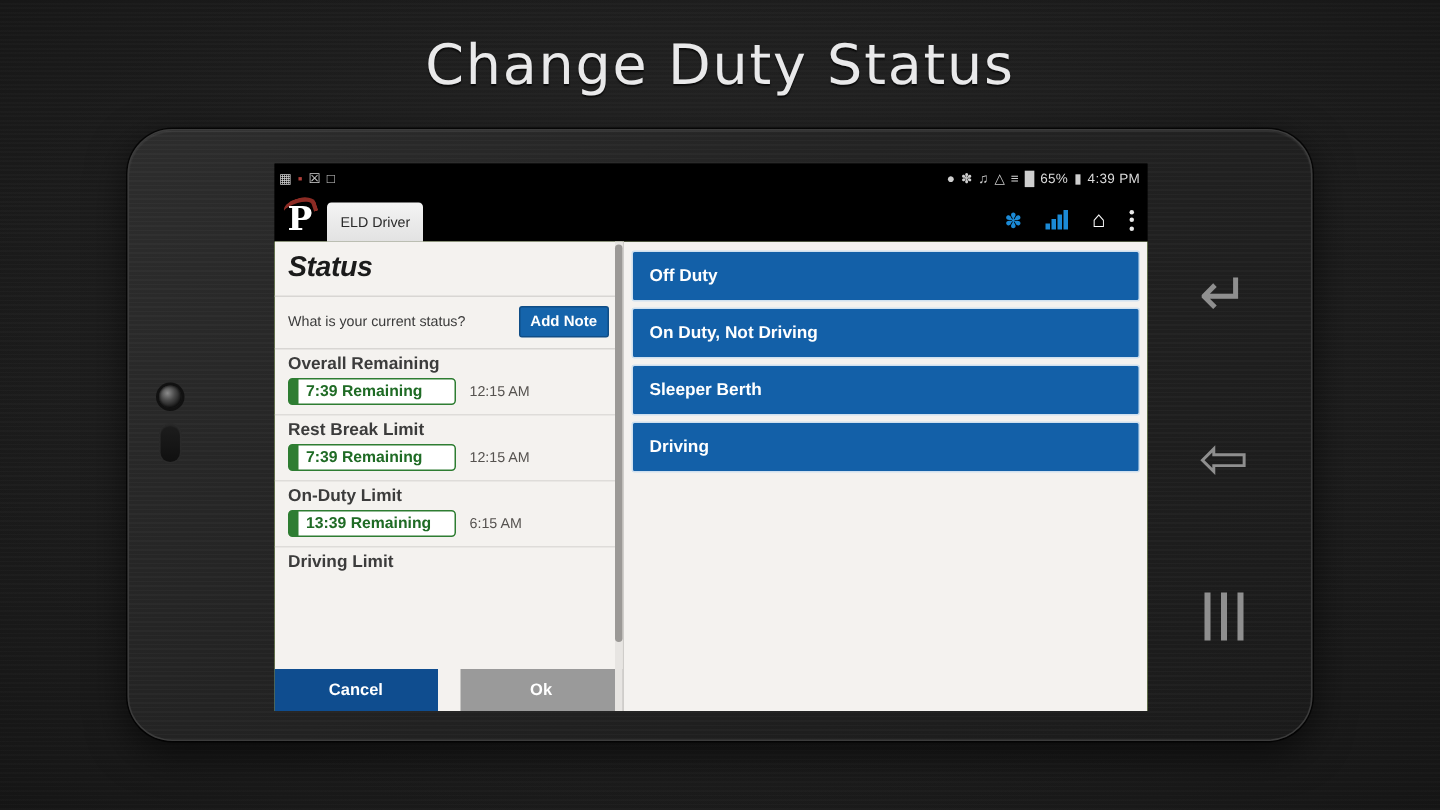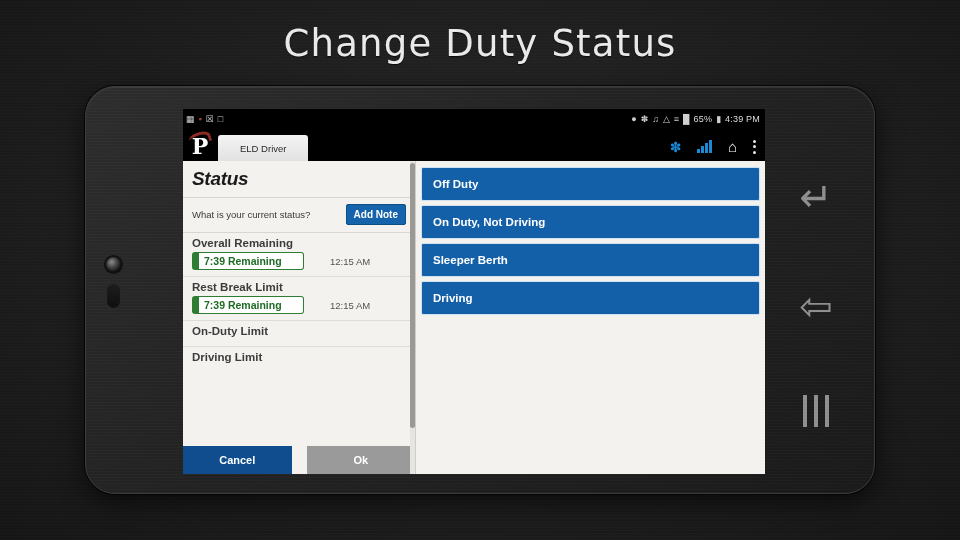--- a/index.html
+++ b/index.html
@@ -122,21 +122,21 @@
     width: 22px; height: 12px;
     border-top: 3px solid #8c2b24;
     border-right: 3px solid #8c2b24;
     border-radius: 60% 70% 0 0;
     transform: rotate(-18deg);
     z-index: 1;
   }
   .apptab {
     height: 26px;
     margin-left: 3px;
-    padding: 0 22px;
+    padding: 0 9px;
     background: linear-gradient(180deg, #f4f4f4 0%, #e2e2e2 100%);
     border-radius: 3px 3px 0 0;
     display: flex; align-items: center;
     font-size: 9.5px;
     color: #2a2a2a;
     white-space: nowrap;
   }
   .appbar-actions {
     margin-left: auto;
     display: flex; align-items: center; gap: 16px;
@@ -202,21 +202,21 @@
     padding: 4px 9px 6px;
     border-top: 1px solid #dedcd9;
   }
   .limit-row:first-child { border-top: 1px solid #d8d6d3; }
   .limit-title {
     font-size: 11.5px;
     font-weight: bold;
     color: #3c3c3c;
     margin-bottom: 3px;
   }
-  .limit-line { display: flex; align-items: center; gap: 26px; }
+  .limit-line { display: flex; align-items: center; gap: 9px; }
   .badge {
     background: #fff;
     border: 1.5px solid #2e7d32;
     border-left: 7px solid #2e7d32;
     border-radius: 3px;
     padding: 2px 8px 2px 5px;
     font-size: 10.5px;
     font-weight: bold;
     color: #1f6b25;
     min-width: 112px;
@@ -368,20 +368,24 @@
           <div class="limit-row">
             <div class="limit-title">Rest Break Limit</div>
             <div class="limit-line">
               <span class="badge">7:39 Remaining</span>
               <span class="limit-time">12:15 AM</span>
             </div>
           </div>
 
           <div class="limit-row">
             <div class="limit-title">On-Duty Limit</div>
+            <div class="limit-line">
+              <span class="badge">13:39 Remaining</span>
+              <span class="limit-time">6:15 AM</span>
+            </div>
           </div>
 
           <div class="limit-row">
             <div class="limit-title">Driving Limit</div>
           </div>
 
         </div>
 
         <div class="btn-row">
           <button class="btn-cancel">Cancel</button>

